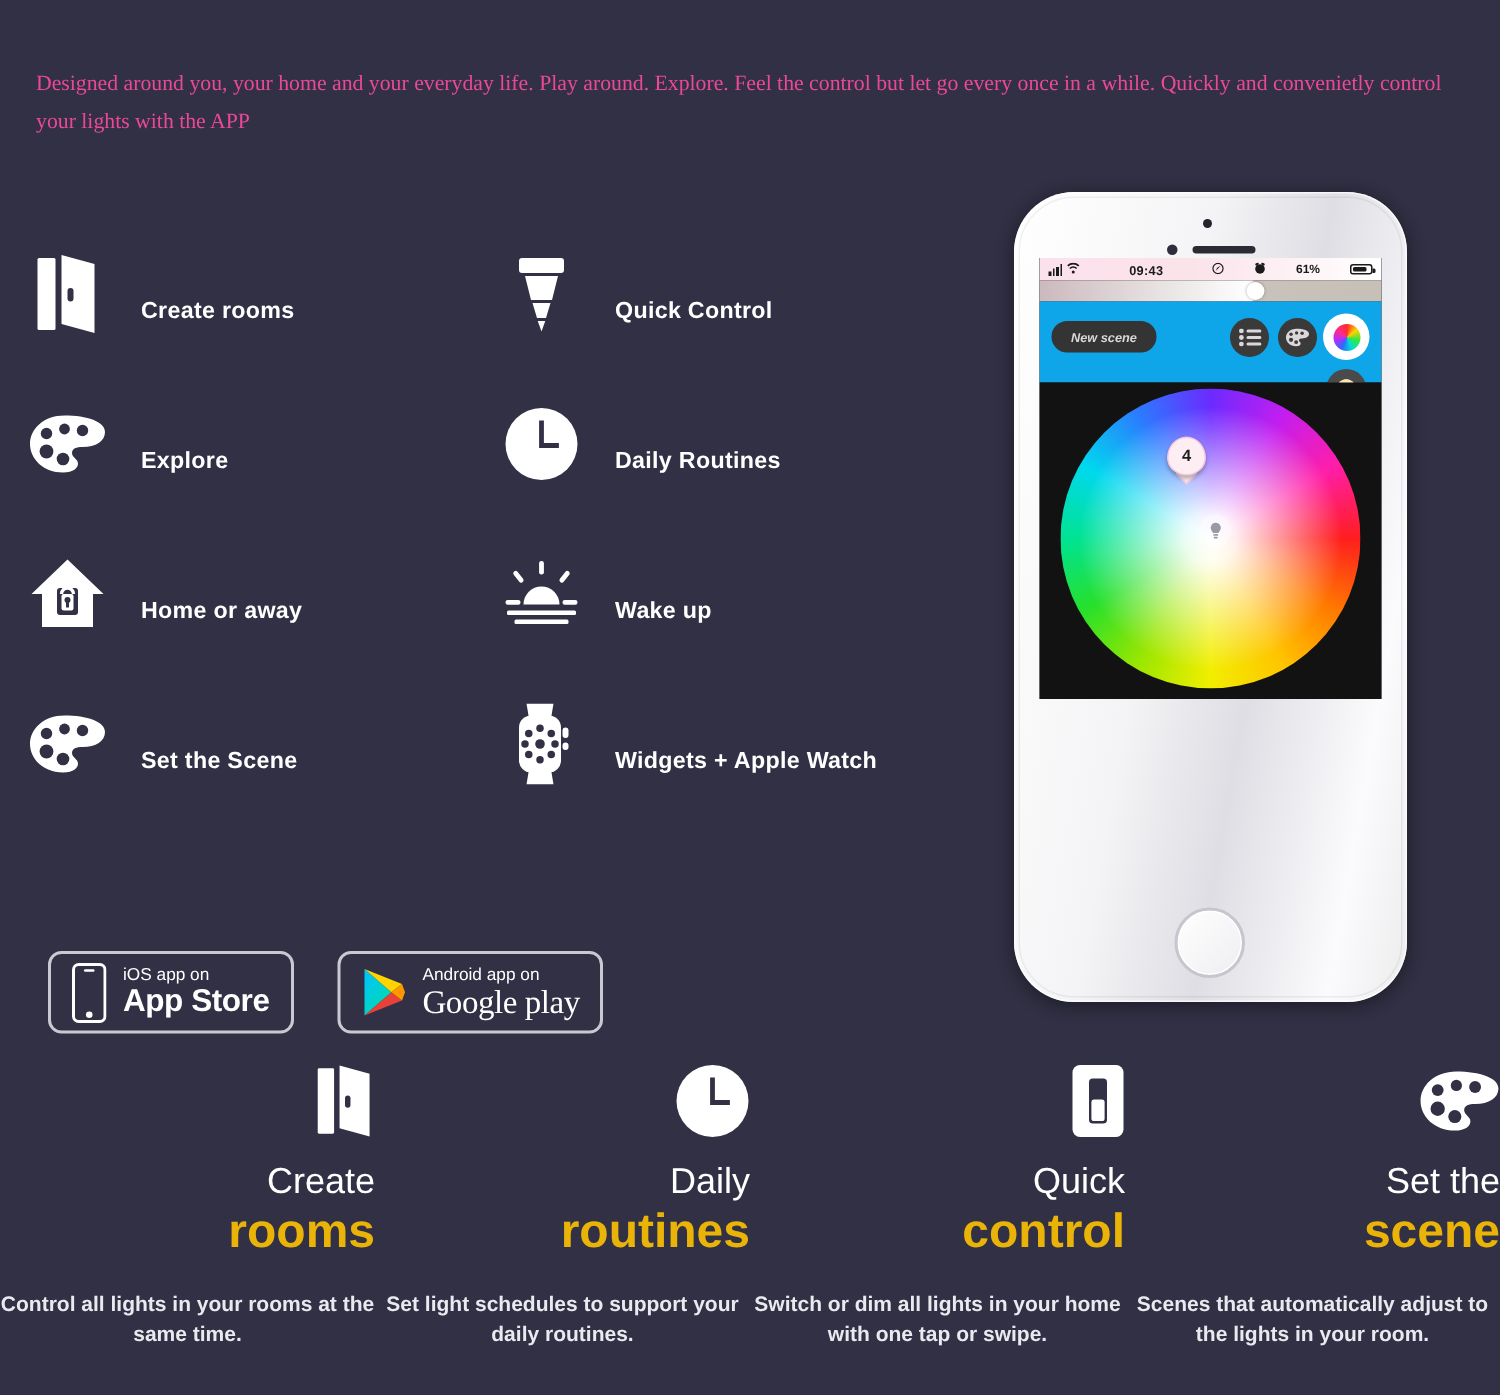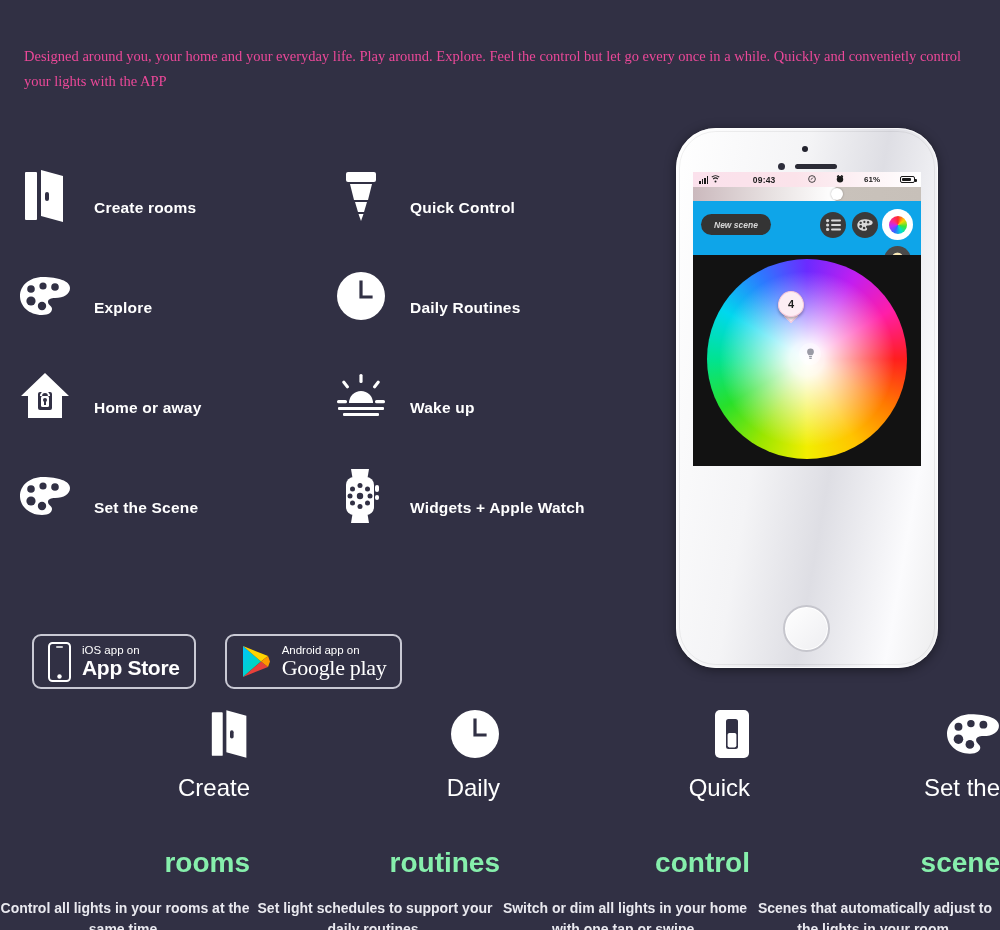--- a/index.html
+++ b/index.html
@@ -171,21 +171,21 @@
   }
   .tab { flex:1; display:flex; flex-direction:column; align-items:center; justify-content:center; gap:1px; }
   .tab span.lbl { font-size:7px; font-weight:bold; color:#6d6d6d; }
   .tab.active span.lbl { color:#ffffff; }
 
   
   .cards { position:absolute; left:0; top:706px; width:1000px; display:flex; }
   .card { flex:1; display:flex; flex-direction:column; align-items:flex-end; }
   .card-ico { height:56px; display:flex; align-items:center; justify-content:center; }
   .card-t1 { color:#ffffff; font-size:24px; font-weight:normal; margin-top:12px; line-height:1.18; }
-  .card-t2 { color:#86efac; font-size:28px; font-weight:bold; line-height:1.18;margin-top:44px; }
+  .card-t2 { color:#eab308; font-size:32px; font-weight:bold; line-height:1.18; }
   .card-desc {
     color:#e9e9ef; font-size:14px; line-height:1.45; text-align:center;
     margin-top:19px; max-width:250px; font-weight:bold;
   }
   .card:nth-child(3) .card-desc, .card:nth-child(4) .card-desc { max-width: 260px; }
 </style>
 </head>
 <body>
 
 <div class="page">

